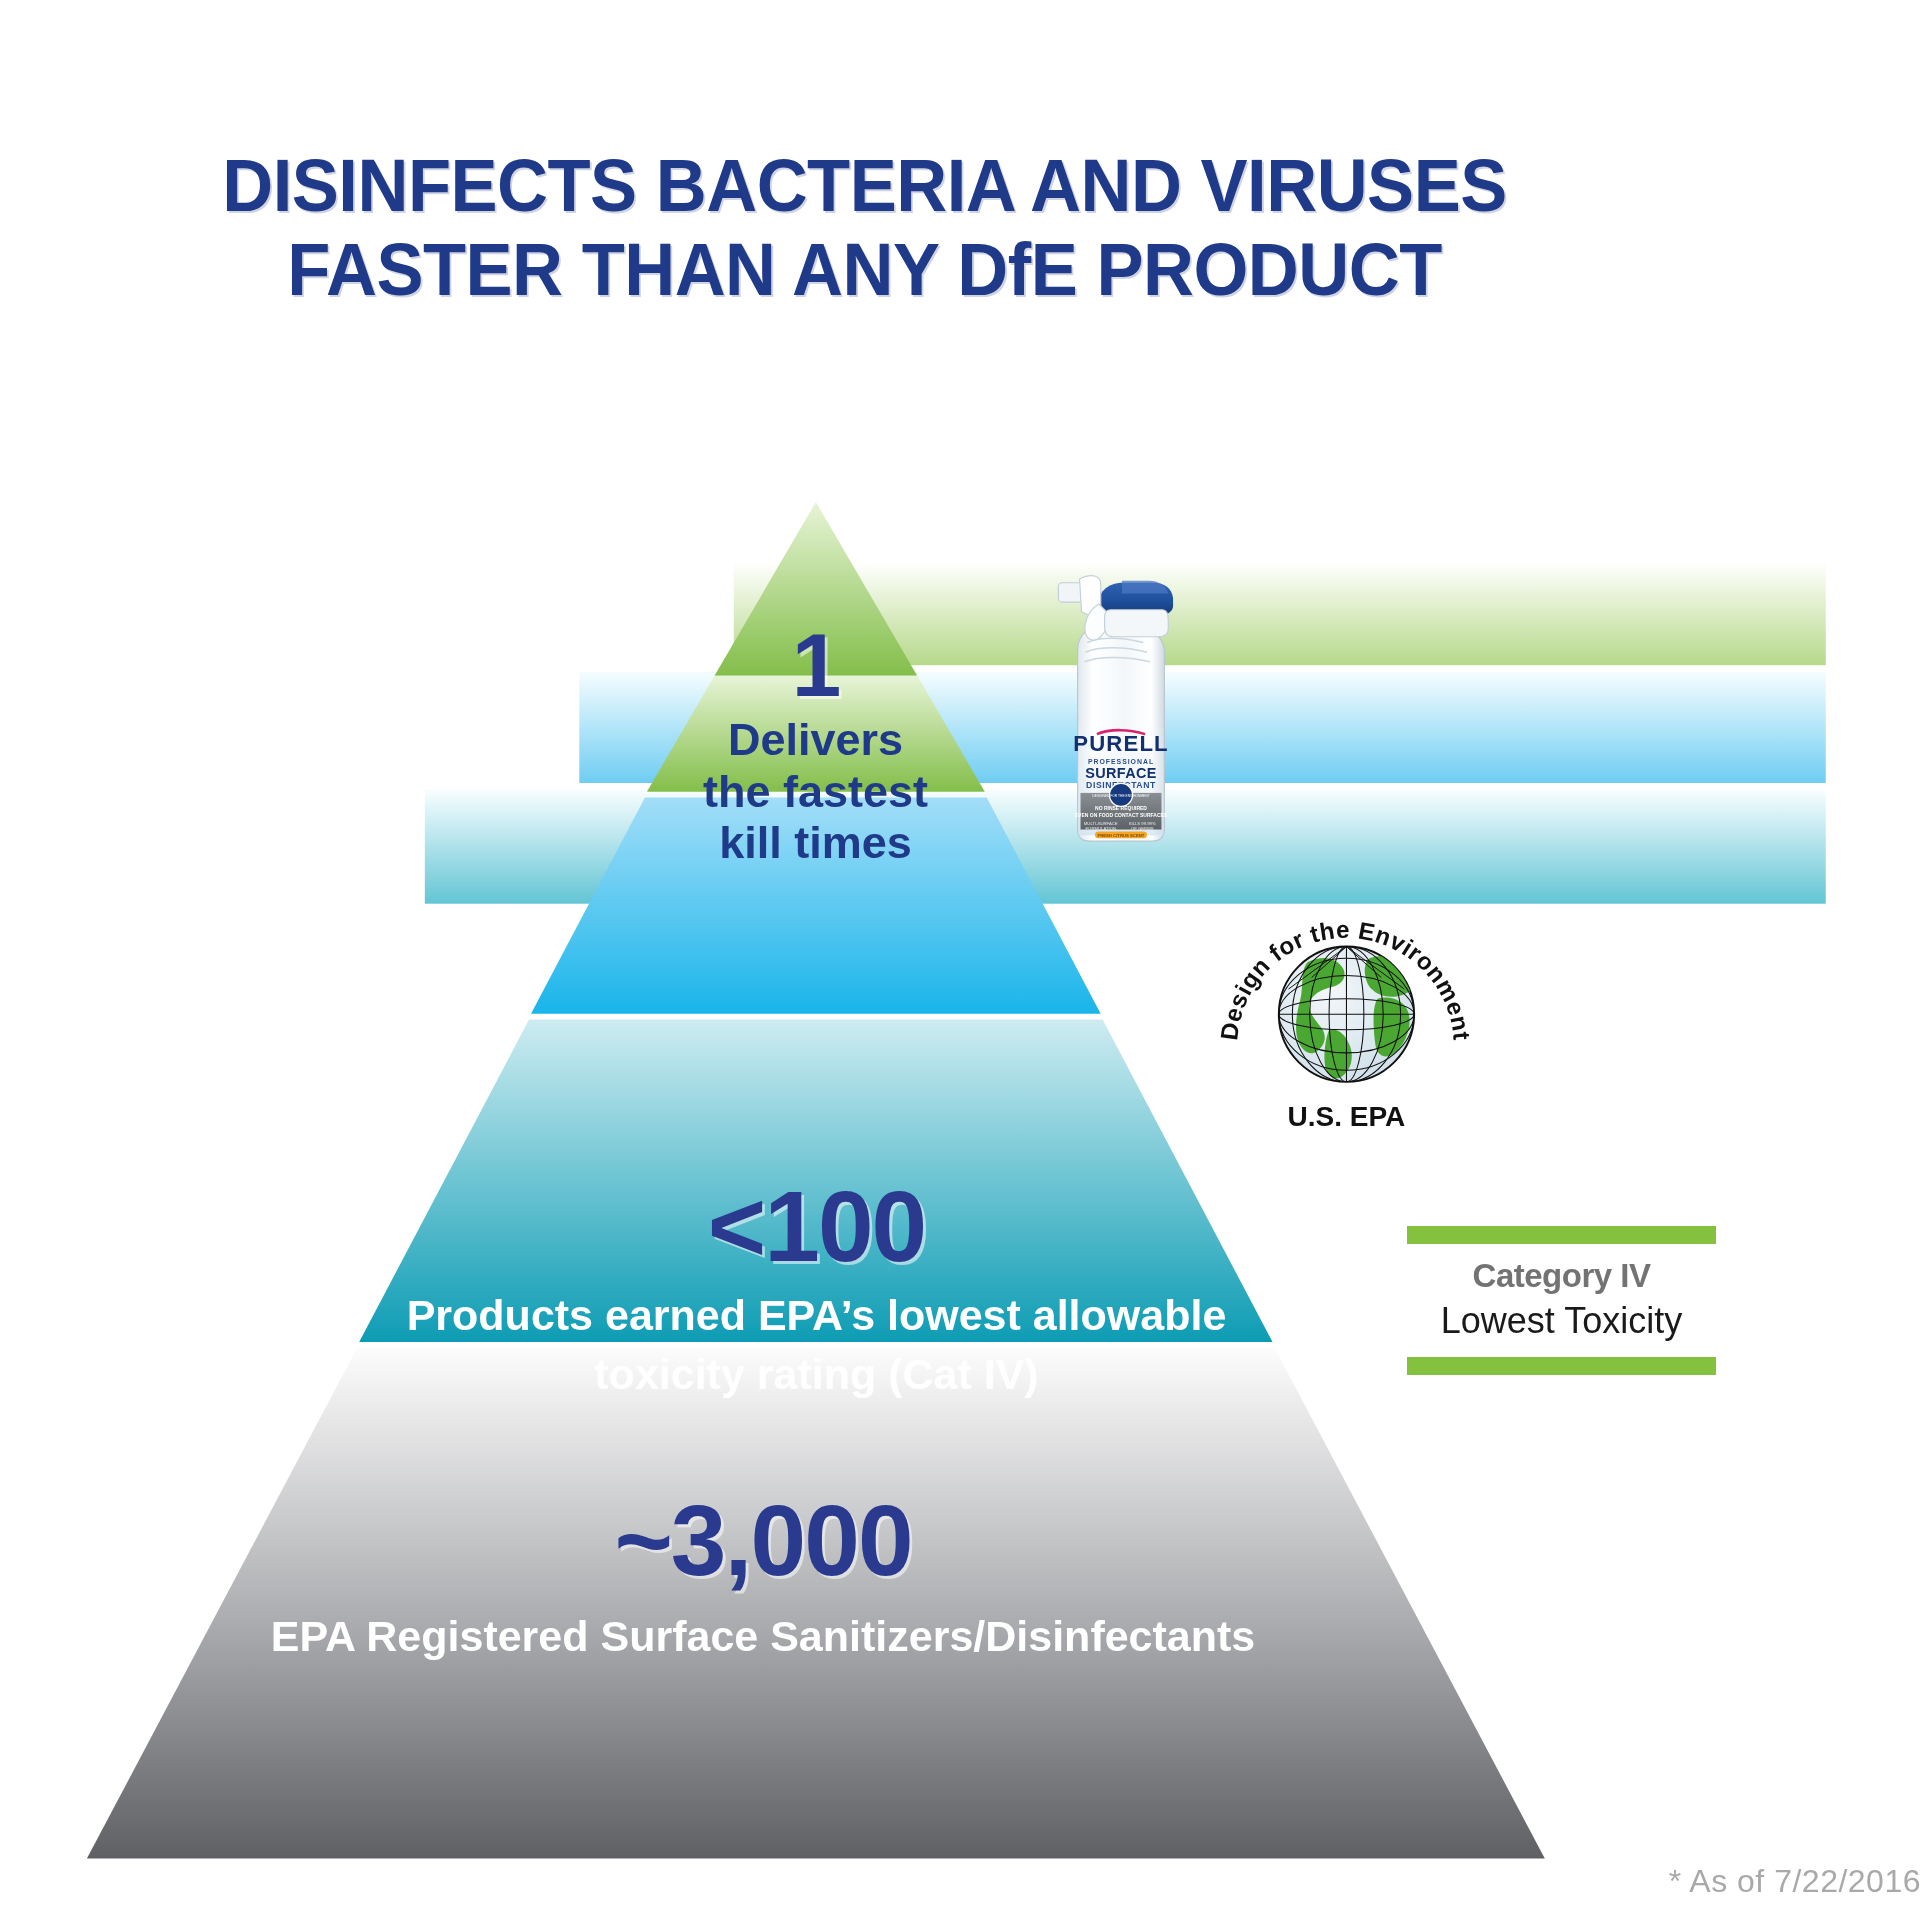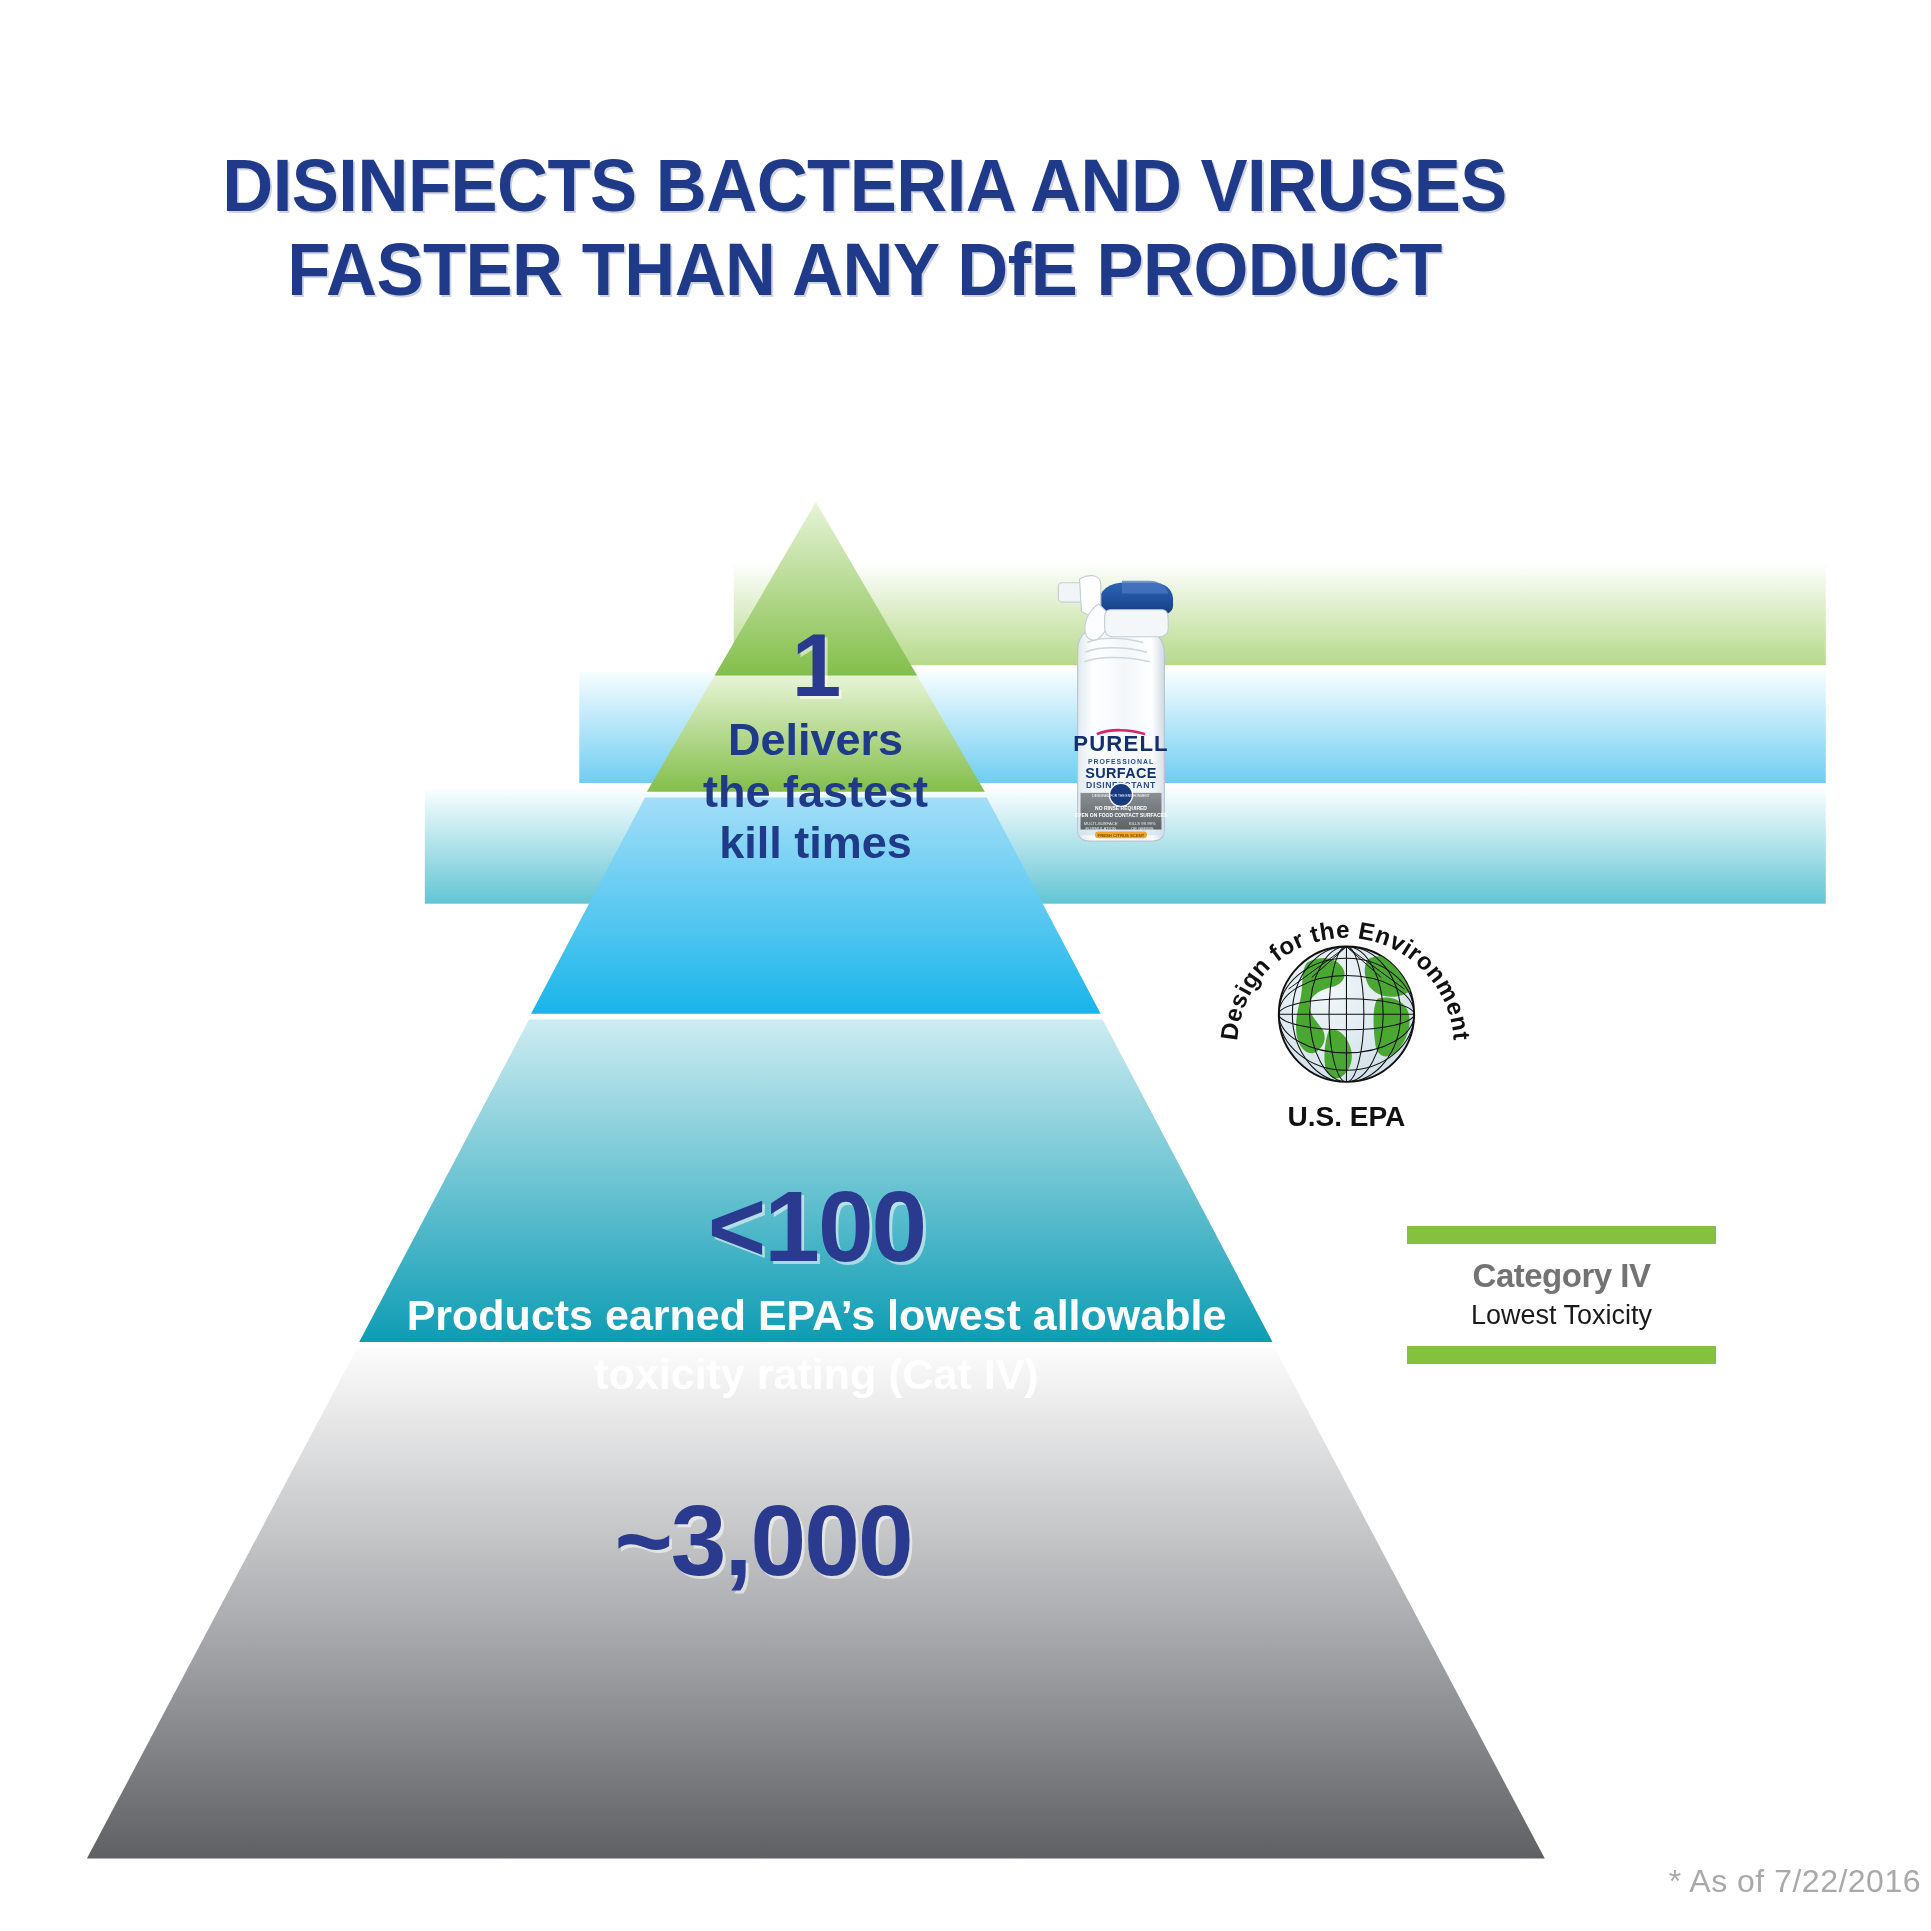--- a/index.html
+++ b/index.html
@@ -42,21 +42,21 @@
   #t4{left:87px;top:1472px;width:1352px;}
   #t4 .bignum{font-size:100px;margin-top:15px;}
   #t4 .sub{color:#ffffff;font-size:43px;margin-top:21px;}
 
   
   #catcard{position:absolute;left:1407px;top:1226px;width:309px;
            background:#ffffff;box-sizing:border-box;}
   #catcard .greenbar{height:18.3px;background:#84c13f;}
   #catcard .body{padding:12.6px 5.8px 15.4px;text-align:center;background:#fff;}
   #catcard .c1{font-size:33px;font-weight:bold;color:#737373;letter-spacing:-0.5px;}
-  #catcard .c2{font-size:27px;color:#1a1a1a;margin-top:4.8px;}
+  #catcard .c2{font-size:36px;color:#1a1a1a;margin-top:4.8px;}
 
   
   #dfe{position:absolute;left:1215px;top:906px;width:261px;height:230px;}
 
   
   #bottle{position:absolute;left:1041px;top:550px;width:160px;height:294px;}
 
   
   #foot{position:absolute;right:10px;bottom:31px;color:#a9a9a9;font-size:32px;letter-spacing:0.5px;}
 </style>
@@ -125,20 +125,21 @@
 
 
   <div class="tierText" id="t3">
     <div class="bignum">&lt;100</div>
     <div class="sub">Products earned EPA’s lowest allowable</div>
     <div class="sub">toxicity rating (Cat IV)</div>
   </div>
 
   <div class="tierText" id="t4">
     <div class="bignum">~3,000</div>
+    <div class="sub">EPA Registered Surface Sanitizers/Disinfectants</div>
   </div>
 
   <svg id="dfe" viewBox="0 0 270 238">
     <defs>
       <path id="arcpath" d="M 24,160 A 112,112 0 1 1 246,160"></path>
       <radialGradient id="oceang" cx="38%" cy="33%" r="75%">
         <stop offset="0%" stop-color="#f2f7fa"></stop>
           <stop offset="100%" stop-color="#cfdfe9"></stop>
       </radialGradient>
       <clipPath id="globeclip">

